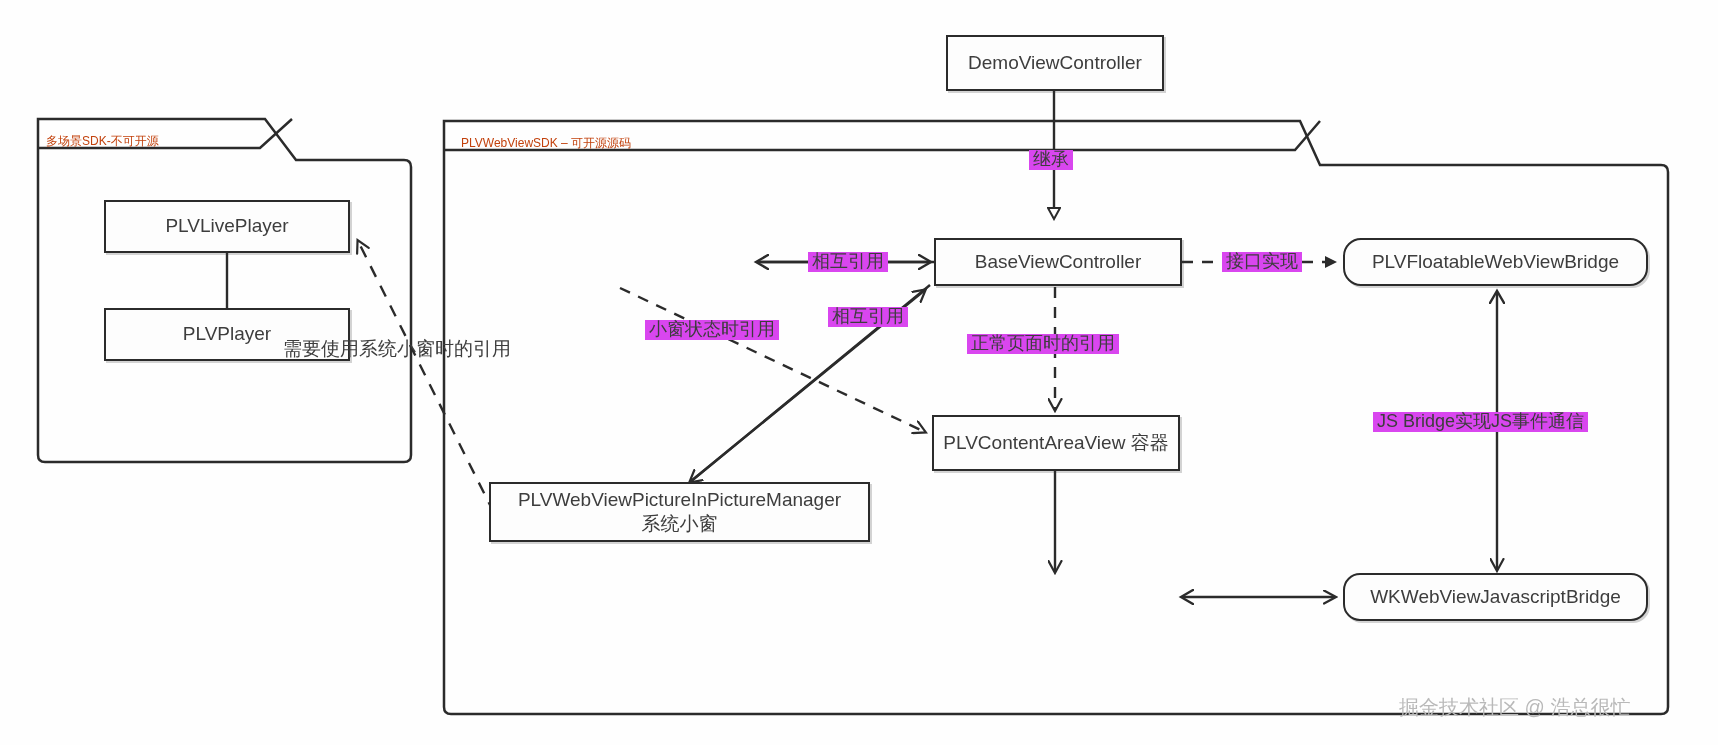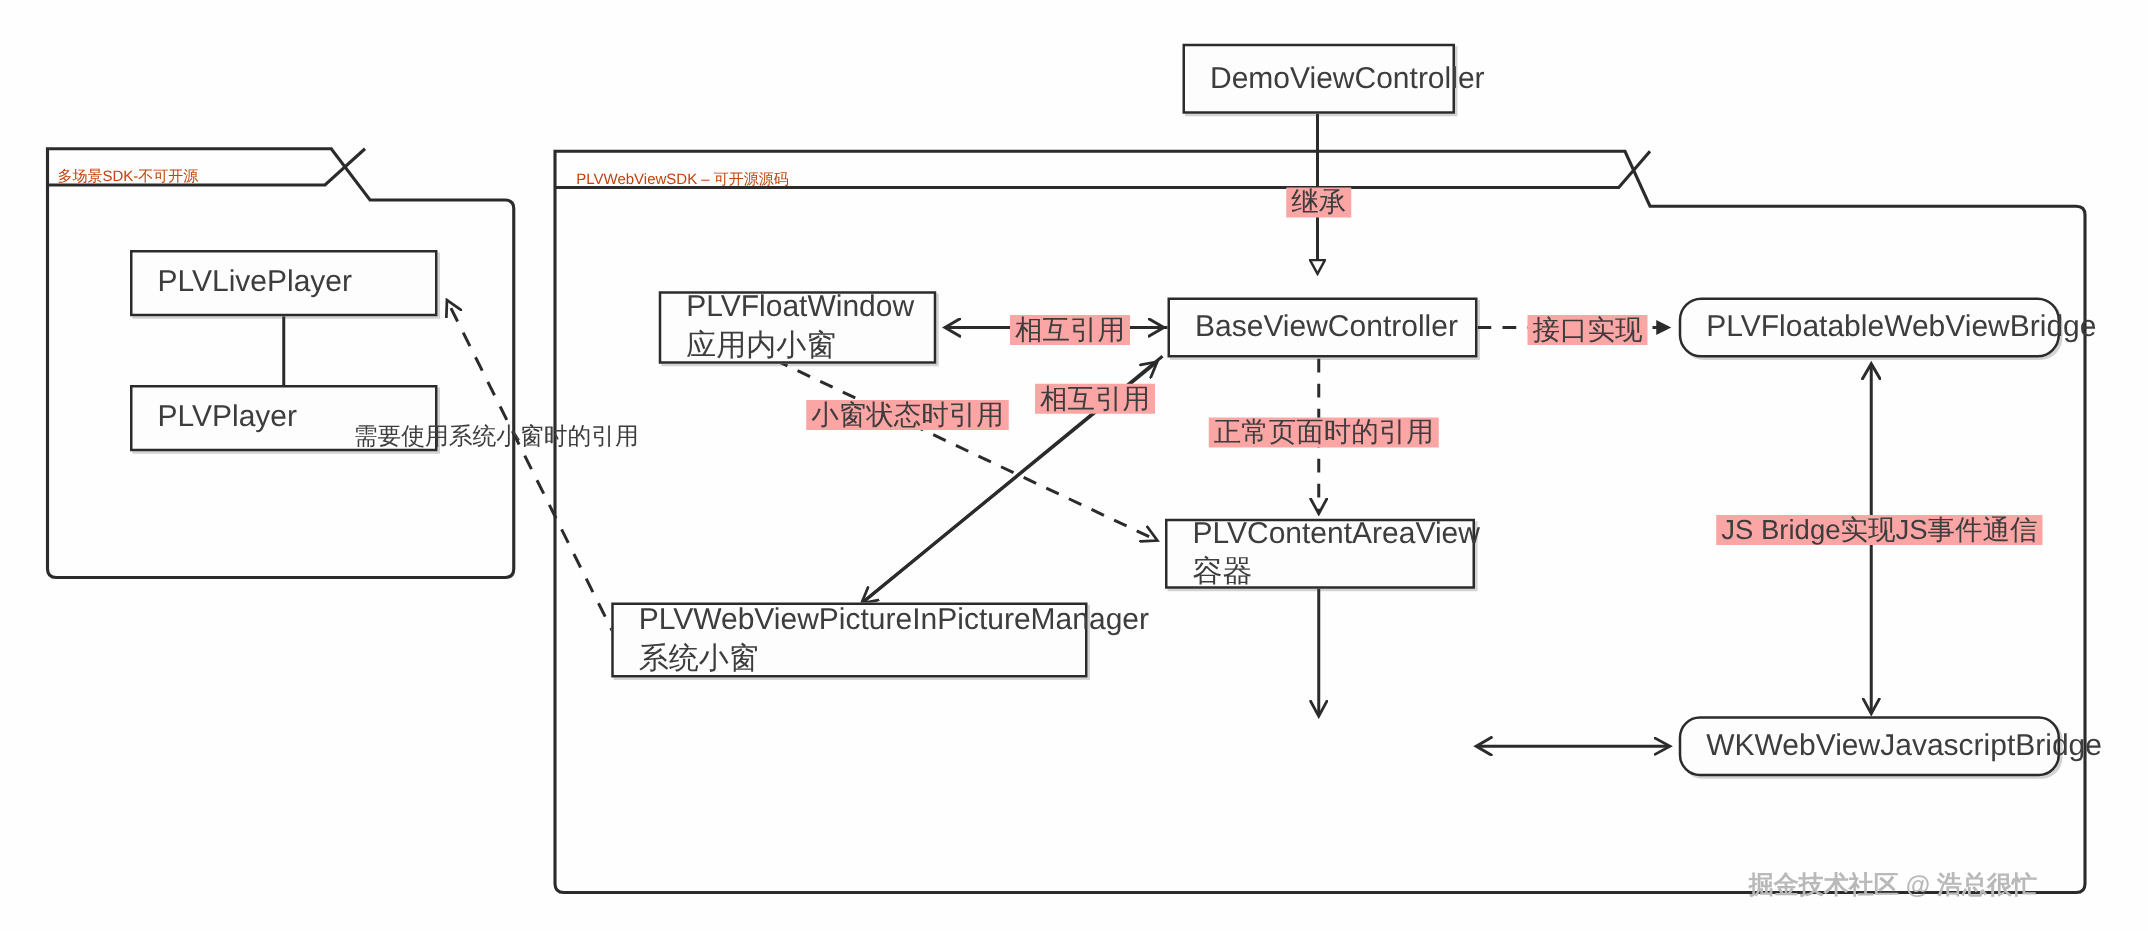--- a/index.html
+++ b/index.html
@@ -5,32 +5,33 @@
   html,body{margin:0;padding:0;background:#ffffff;}
   body{width:1718px;height:745px;font-family:"Liberation Sans","DejaVu Sans",sans-serif;overflow:hidden;}
   #stage{position:relative;width:1718px;height:745px;background:#fefefe;}
   svg.layer{position:absolute;left:0;top:0;width:1718px;height:745px;}
   .node-box{
     position:absolute;
     border:2.5px solid #2b2b2b;
     background:#fdfdfd;
     box-sizing:border-box;
     display:flex;align-items:center;justify-content:center;
+    text-align:center;
     color:#3d3d3d;
-    font-size:24px;
+    font-size:19px;
     line-height:1.28;
-    padding:2px 20px;
+    padding:2px 2px;
     box-shadow:2px 2px 0 rgba(60,60,60,0.22);
   }
   .node-box span{display:block;width:100%;}
   .edge-label{
     position:absolute;
-    background:#fca5a5;
+    background:#d946ef;
     color:#3d3d3d;
-    font-size:22px;
+    font-size:18px;
     white-space:nowrap;
     padding:0 4px;
     line-height:1.1;
   }
   .pkg-title{
     position:absolute;
     color:#c2410c;
     font-size:12px;
     white-space:nowrap;
   }
@@ -115,24 +116,20 @@
   </div>
 
   <div class="node-box" style="left:104px;top:200px;width:246px;height:53px;">
     <span>PLVLivePlayer</span>
   </div>
 
   <div class="node-box" style="left:104px;top:308px;width:246px;height:53px;">
     <span>PLVPlayer</span>
   </div>
 
-  <div class="node-box" style="left:527px;top:233px;width:222px;height:58px;flex-direction:column;">
-    <span>PLVFloatWindow</span>
-    <span>应用内小窗</span>
-  </div>
 
   <div class="node-box" style="left:934px;top:238px;width:248px;height:48px;">
     <span>BaseViewController</span>
   </div>
 
   <div class="node-box" style="left:1343px;top:238px;width:305px;height:48px;border-radius:18px;">
     <span>PLVFloatableWebViewBridge</span>
   </div>
 
   <div class="node-box" style="left:932px;top:415px;width:248px;height:56px;">
@@ -158,15 +155,15 @@
   <div class="edge-label" style="left:1222px;top:252px;">接口实现</div>
 
   <div class="edge-label" style="left:967px;top:334px;">正常页面时的引用</div>
 
   <div class="edge-label" style="left:645px;top:320px;">小窗状态时引用</div>
 
   <div class="edge-label" style="left:1373px;top:412px;">JS Bridge实现JS事件通信</div>
 
   <div class="float-note" style="left:283px;top:336px;">需要使用系统小窗时的引用</div>
 
-  <div class="watermark" style="left:1399px;top:694px;font-weight:bold;">掘金技术社区 @ 浩总很忙</div>
+  <div class="watermark" style="left:1399px;top:694px;">掘金技术社区 @ 浩总很忙</div>
 
 </div>
 
 </body></html>

